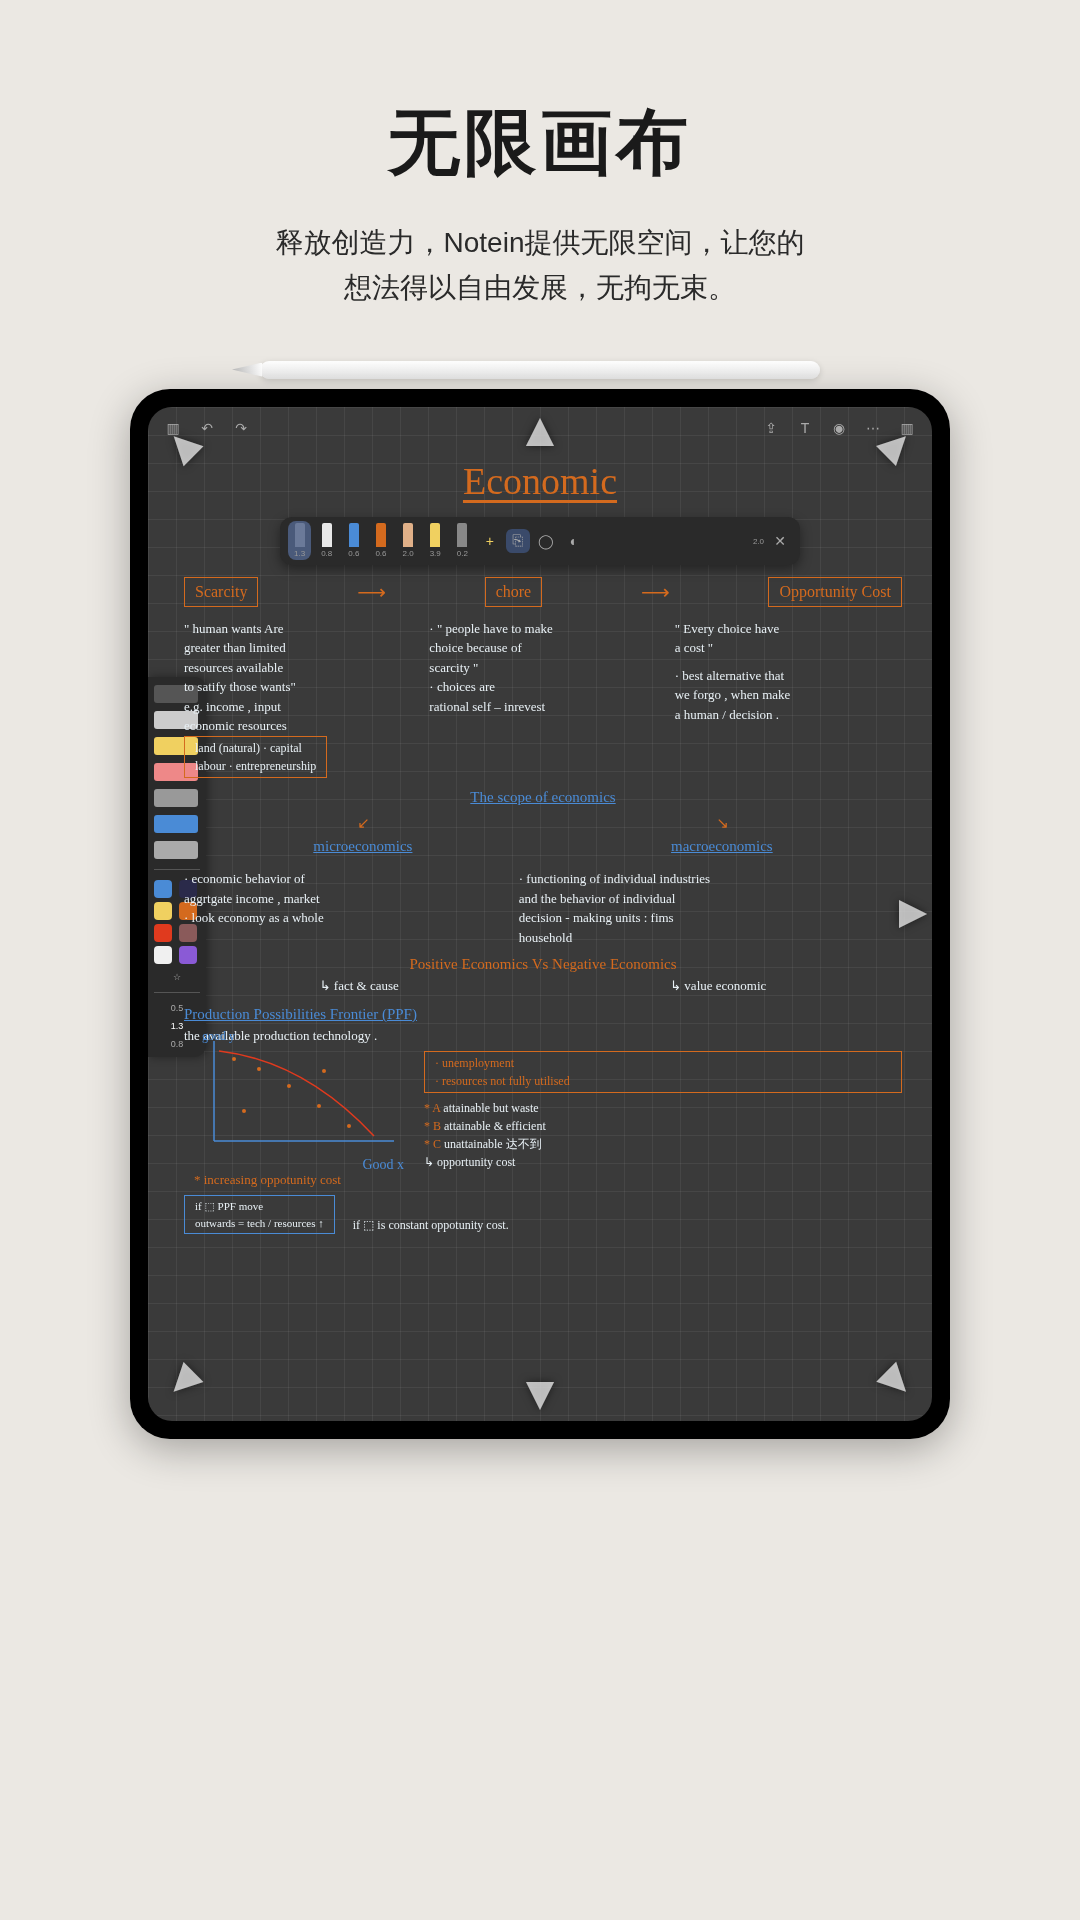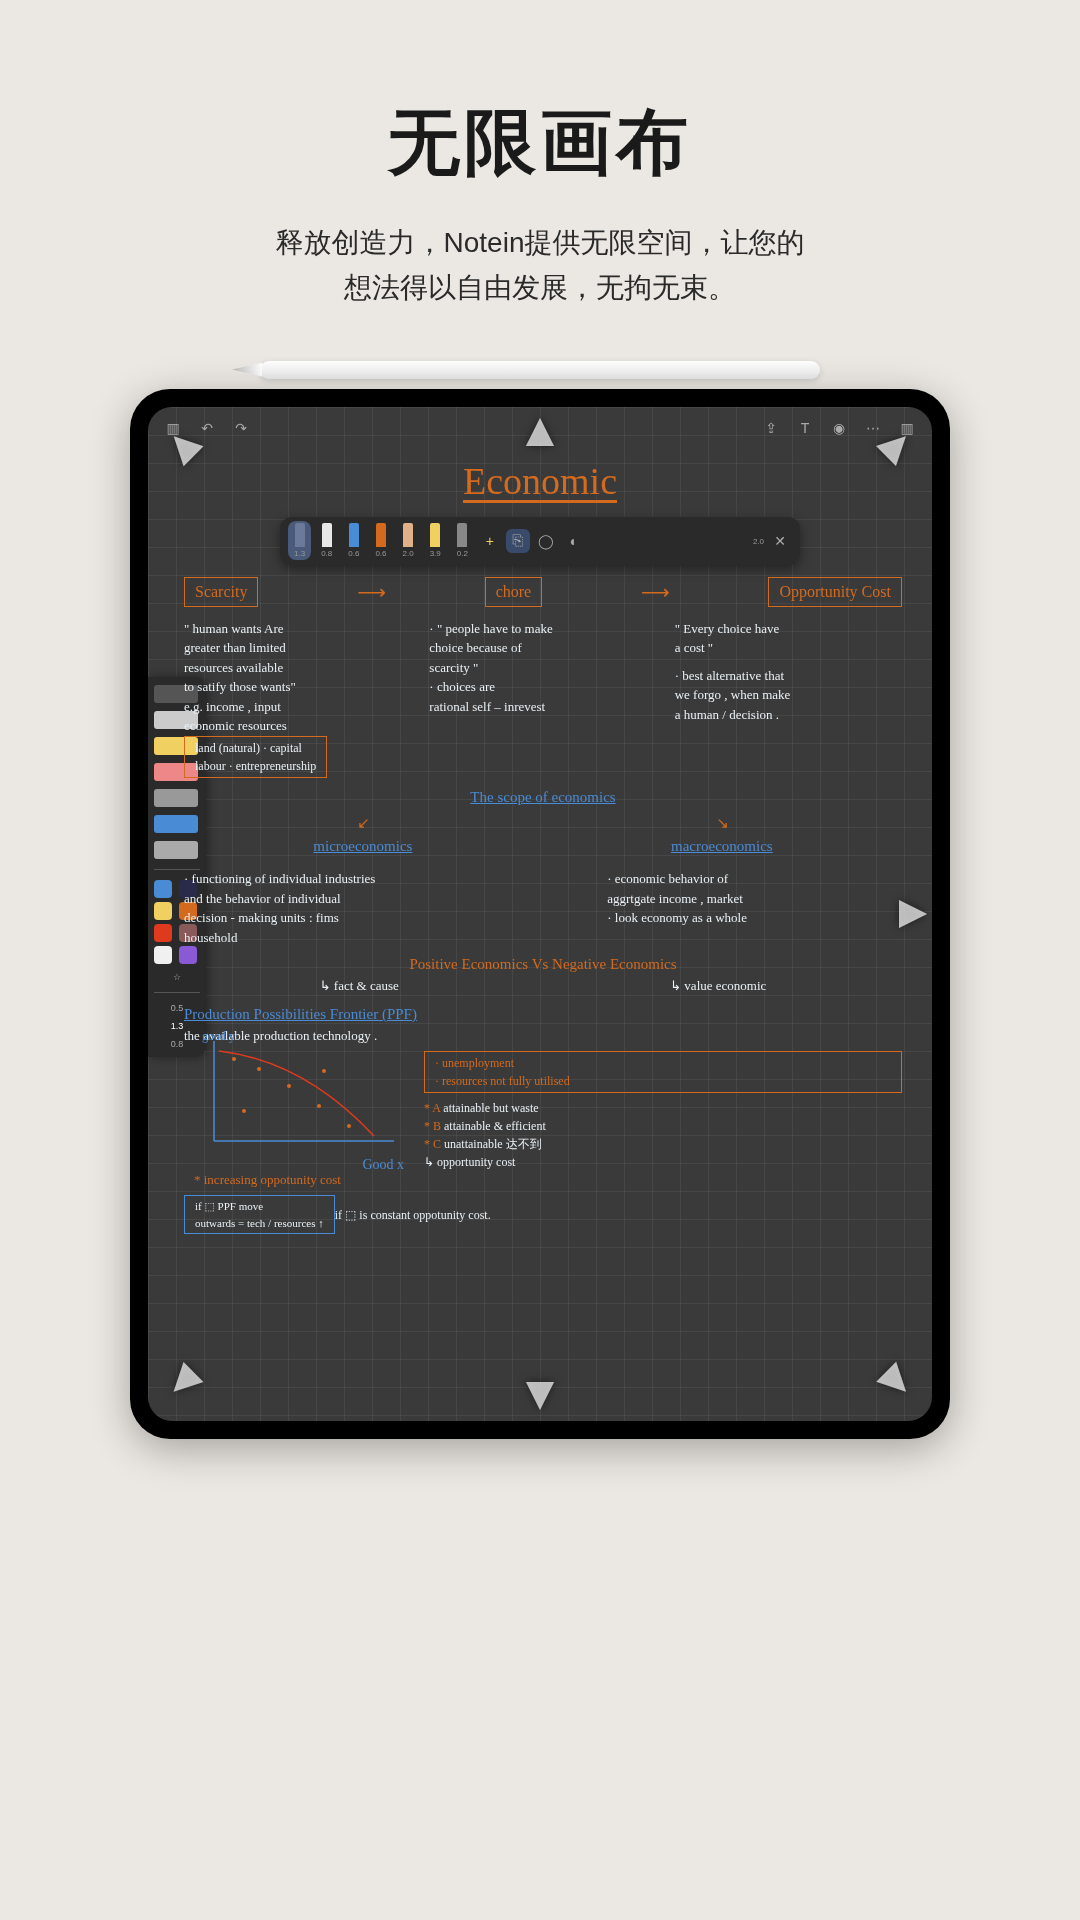--- a/index.html
+++ b/index.html
@@ -366,30 +366,30 @@
       <div style="text-align:center;margin-top:8px" class="blue">The scope of economics</div>
       <div style="display:flex;justify-content:space-around;margin-top:4px">
         <span class="co">↙</span>
         <span class="co">↘</span>
       </div>
       <div style="display:flex;justify-content:space-around">
         <span class="blue">microeconomics</span>
         <span class="blue">macroeconomics</span>
       </div>
       <div class="cols3" style="gap:40px">
+        <div class="col">
+          <div>· economic behavior of</div>
+            <div>aggrtgate income , market</div>
+            <div>· look economy as a whole</div>
+        </div>
         <div class="col" style="flex:1.3">
           <div>· functioning of individual industries</div>
             <div>and the behavior of individual</div>
             <div>decision - making units : fims</div>
             <div>household</div>
-        </div>
-        <div class="col">
-          <div>· economic behavior of</div>
-            <div>aggrtgate income , market</div>
-            <div>· look economy as a whole</div>
         </div>
       </div>
 
       <div style="text-align:center;margin-top:6px">
         <span class="co uline">Positive Economics</span>
         <span class="co">Vs</span>
         <span class="co uline">Negative Economics</span>
       </div>
       <div style="display:flex;justify-content:space-around;font-size:13px">
         <span>↳ fact &amp; cause</span>
@@ -424,21 +424,21 @@
             <div>· unemployment</div>
               <div>· resources not fully utilised</div>
           </div>
           <div style="margin-top:6px"><span class="co">* A</span> attainable but waste</div>
           <div><span class="co">* B</span> attainable &amp; efficient</div>
           <div><span class="co">* C</span> unattainable 达不到</div>
           <div>↳ opportunity cost</div>
         </div>
       </div>
 
-      <div style="display:flex;gap:0;margin-top:4px;font-size:12px;align-items:center">
+      <div style="display:flex;gap:18px;margin-top:4px;font-size:12px;align-items:flex-end">
         <div class="boxed" style="border-color:#4a8bd6;white-space:pre-line;font-size:11px">if ⬚ PPF move
 outwards = tech / resources ↑</div>
         <div>if ⬚ is constant oppotunity cost.</div>
       </div>
     </div>
 
   </div>
 </div>
 
 </body></html>

